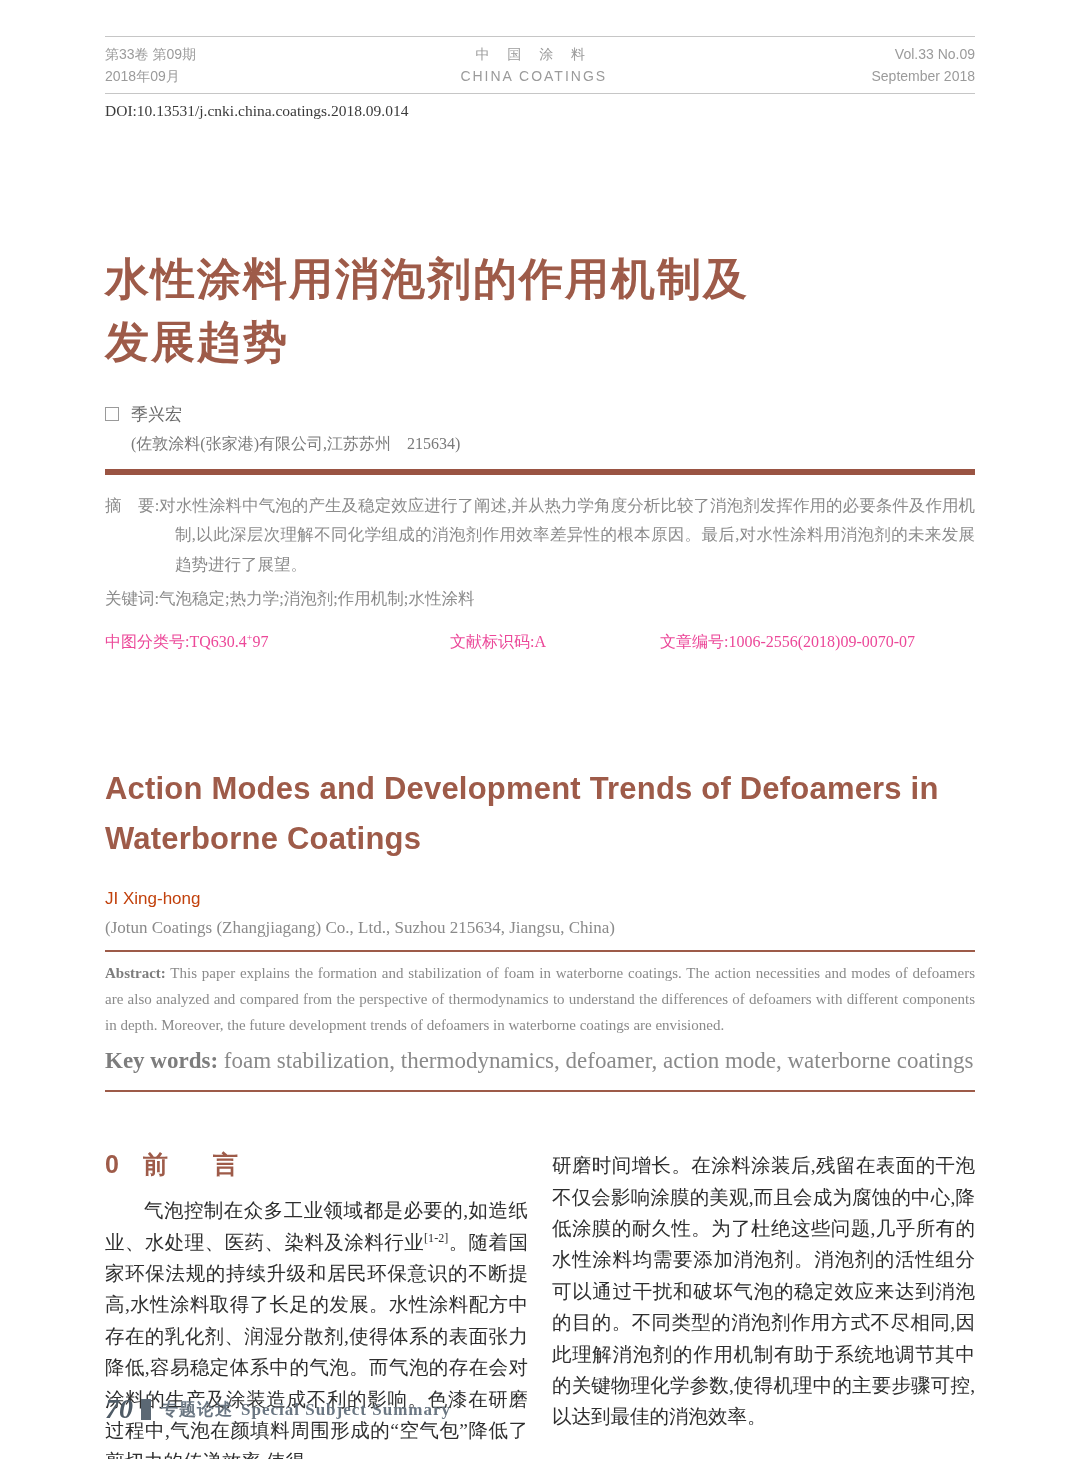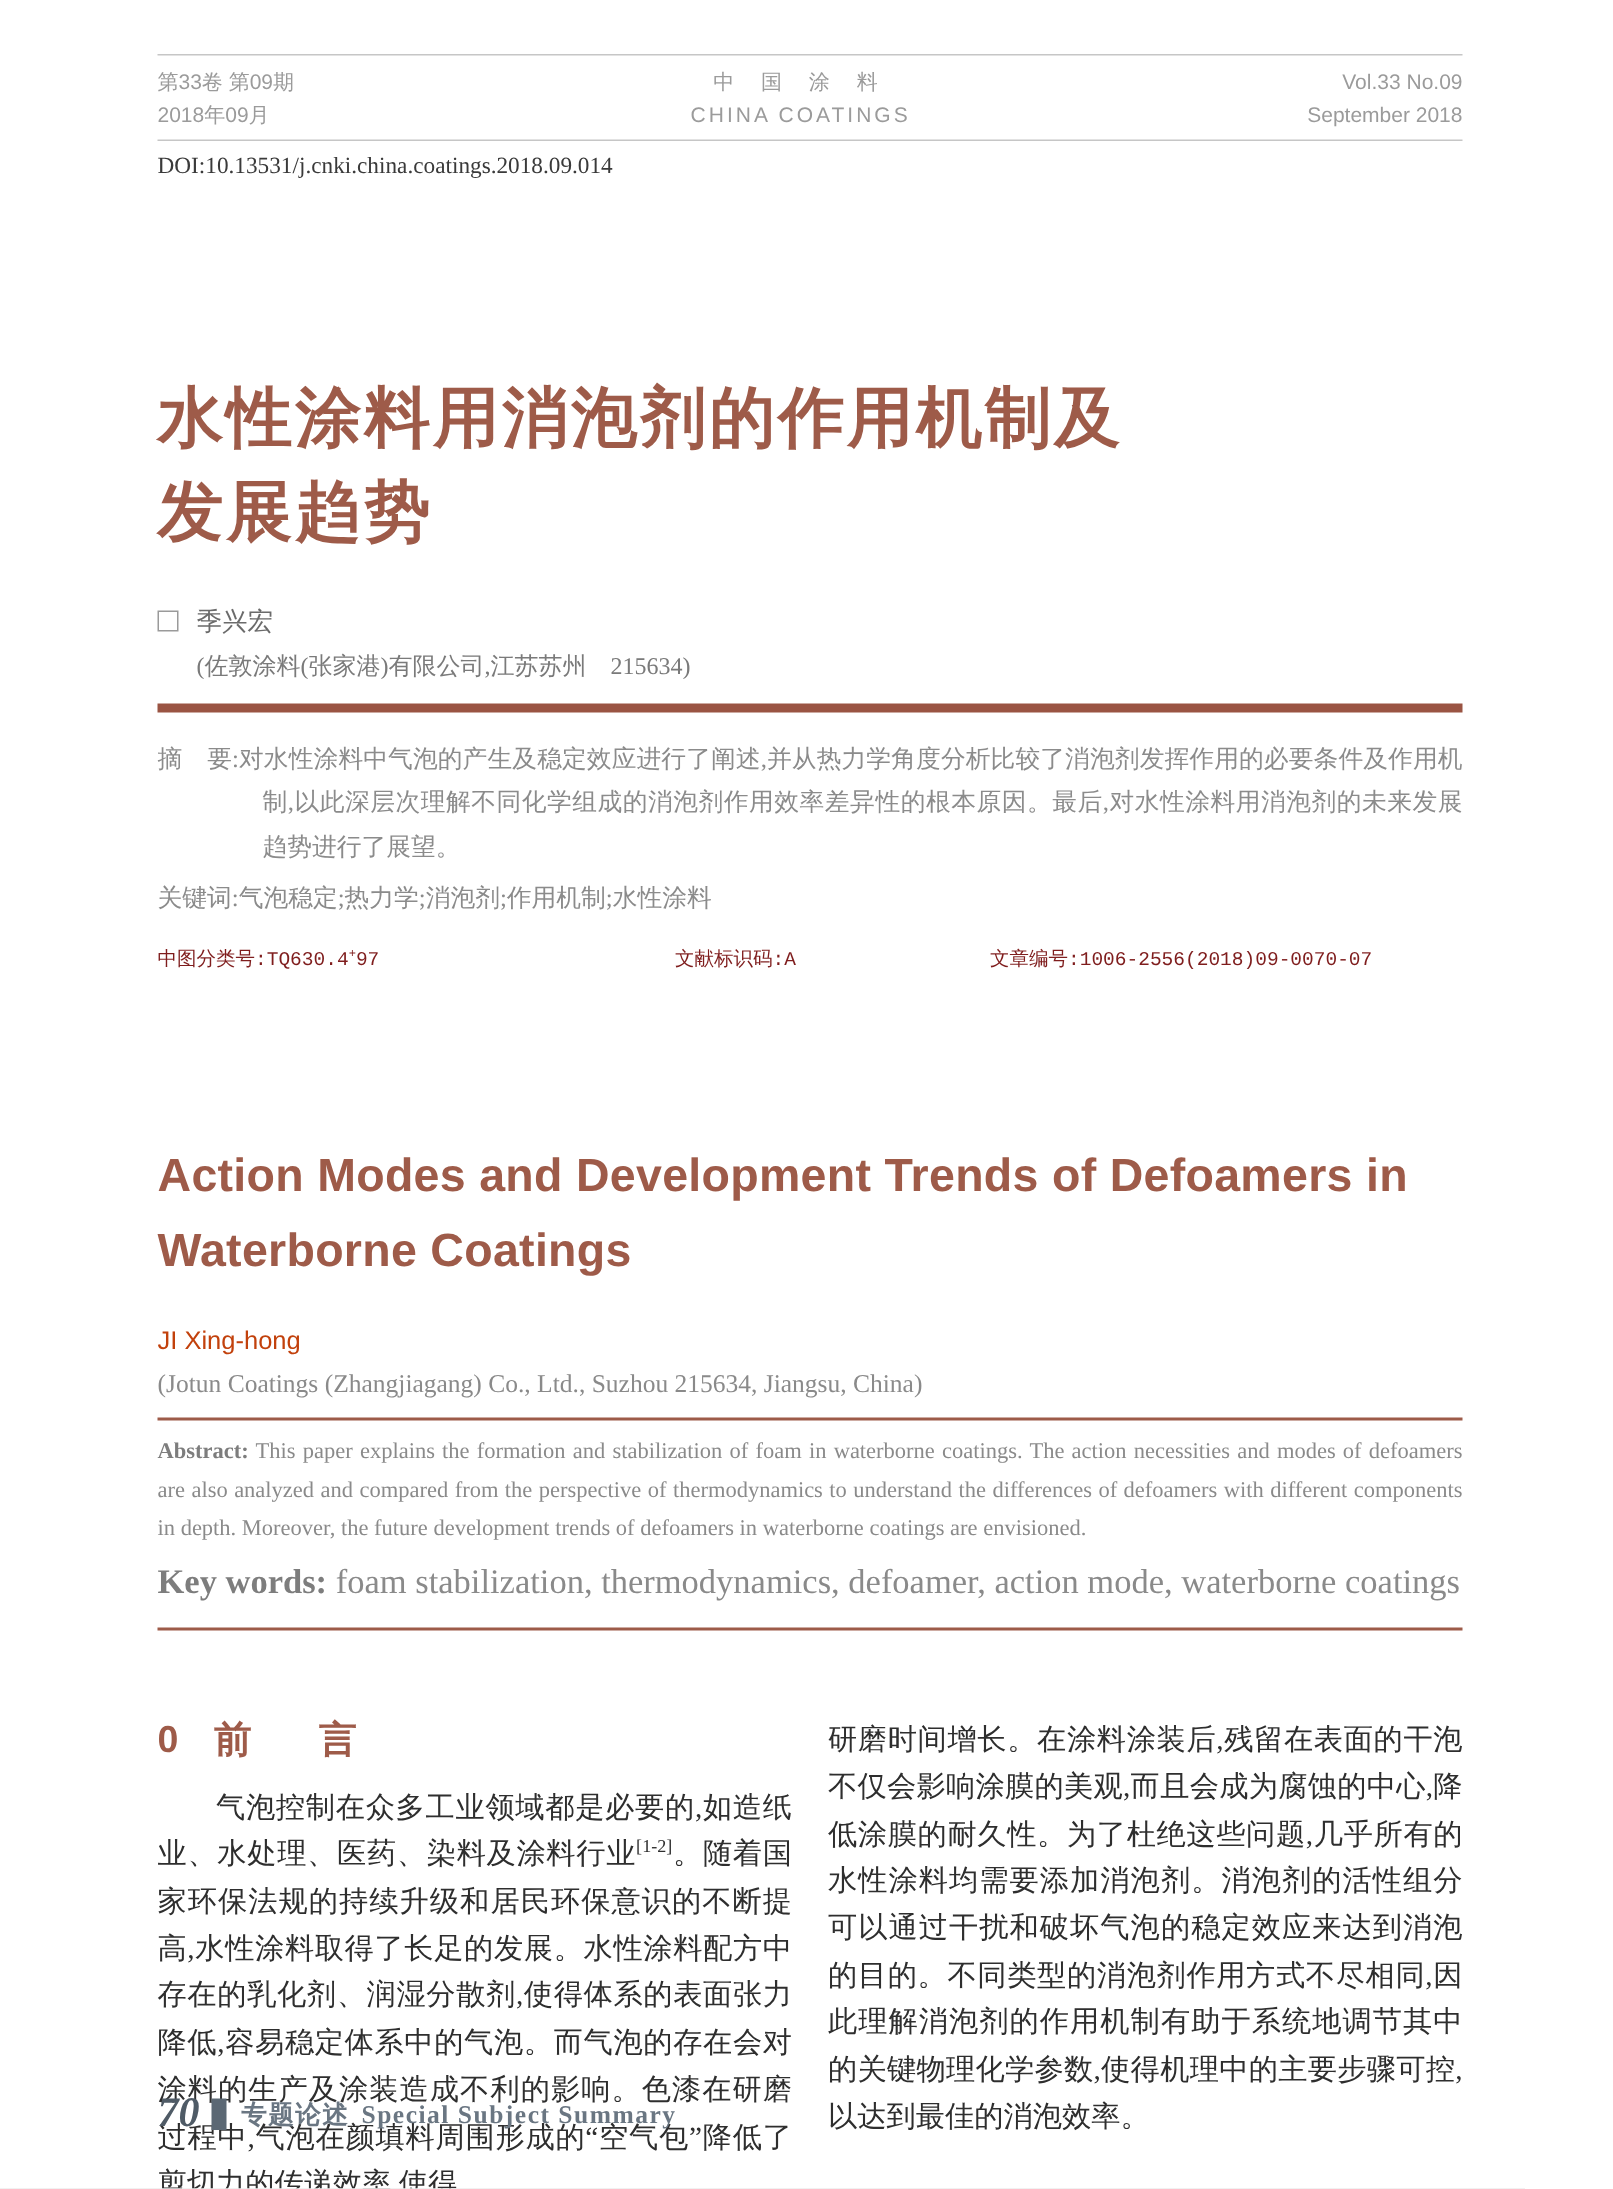--- a/index.html
+++ b/index.html
@@ -57,22 +57,22 @@
 
   .cn-abstract-block {
     margin-top:16px;
     font-family:"Liberation Serif", serif;
     color:#8b8b8b; font-size:16.5px; line-height:1.8;
   }
   .hang { padding-left:70px; text-indent:-70px; margin:0; text-align:justify; }
   .cn-keywords { margin:4px 0 0 0; }
   .cn-meta-row {
     margin-top:14px; display:flex;
-    font-family:Liberation Mono, monospace;
-    color:#7f1d1d; font-size:13px;
+    font-family:Liberation Serif, serif;
+    color:#ec4899; font-size:16px;
   }
   .cn-meta-row .m1 { width:345px; }
   .cn-meta-row .m2 { width:210px; }
   sup { font-size:0.62em; }
 
   
   .en-block { margin-top:108px; }
   .en-title {
     color:#9e5b49;
     font-size:31px; font-weight:bold; line-height:1.6;

